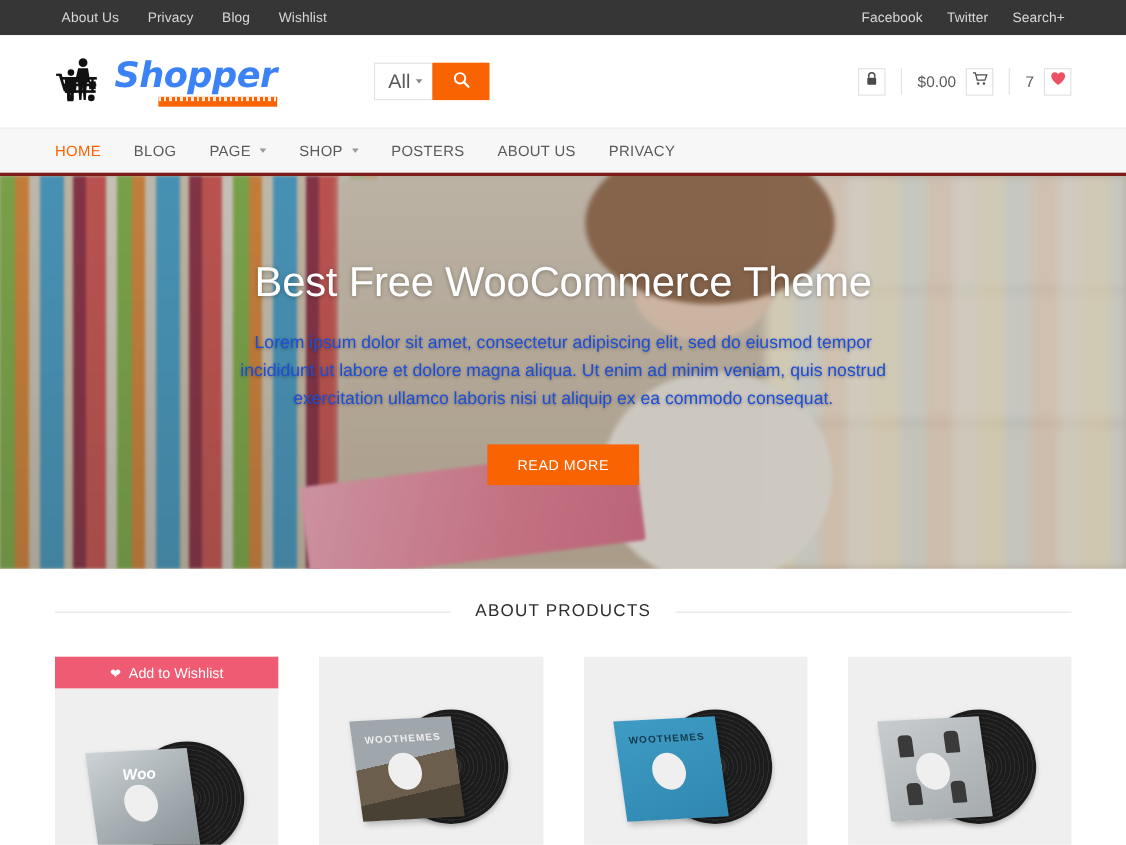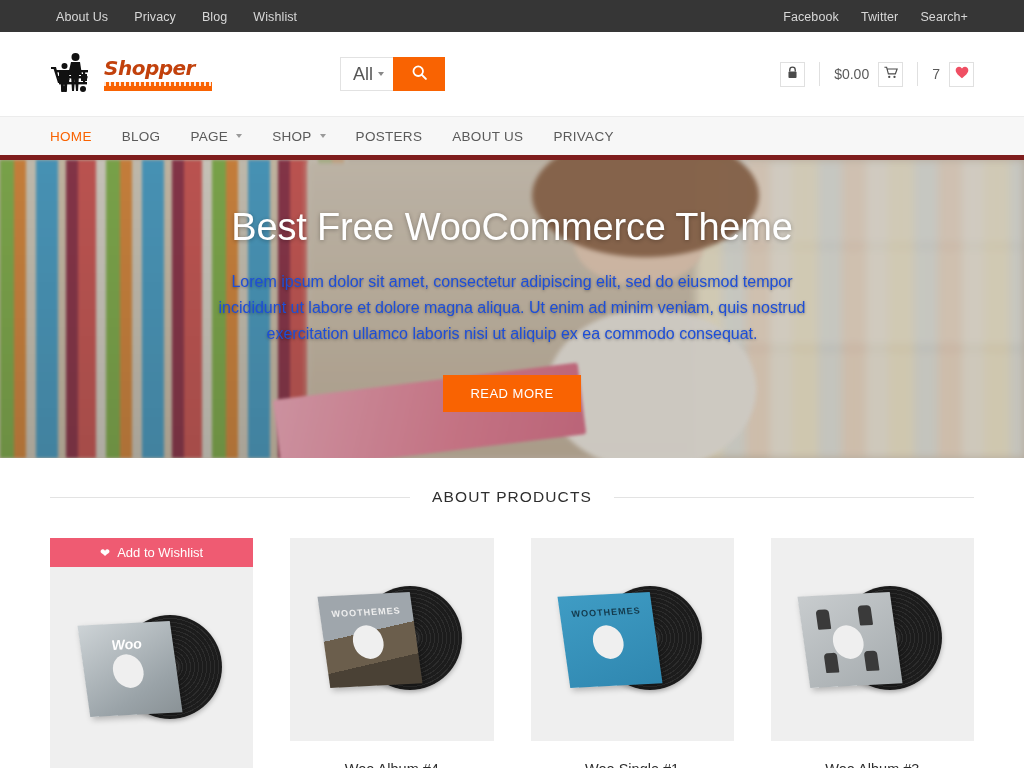--- a/index.html
+++ b/index.html
@@ -40,22 +40,22 @@
     align-items: center;
     padding: 0 50px;
   }
   .brand { display: flex; align-items: center; width: 245px; }
   .cart-glyph { margin-right: 2px; }
   .brand-text-wrap { display: flex; flex-direction: column; }
   .brand-text {
     font-family: "DejaVu Sans", sans-serif;
     font-weight: bold;
     font-style: italic;
-    font-size: 20px;
-    color: #c2410c;
+    font-size: 32px;
+    color: #3b82f6;
     line-height: 1;
     letter-spacing: -.5px;
   }
   .brand-underline {
     height: 9px;
     background: #f96302;
     margin-top: 4px;
     width: 108px;
     align-self: flex-end;
     position: relative;
@@ -131,41 +131,41 @@
     margin: 0 14px;
   }
   .hr-price { font-size: 14px; color: #5a5a5a; margin-right: 9px; }
   .hr-count { font-size: 14px; color: #5a5a5a; margin-right: 9px; }
 
   
   .nav {
     height: 44px;
     background: #f7f7f7;
     border-top: 1px solid #ececec;
-    border-bottom: 5px solid #7f1d1d;
+    border-bottom: 3px solid #7f1d1d;
     display: flex;
     align-items: center;
     padding: 0 50px;
   }
   .nav ul { list-style: none; display: flex; align-items: center; }
   .nav li { margin-right: 30px; display: flex; align-items: center; }
   .nav a {
     font-size: 13.5px;
     color: #5a5a5a;
     text-decoration: none;
     letter-spacing: .3px;
     text-transform: uppercase;
   }
   .nav a.active { color: #f96302; }
   .nav .caret-down { border-top-color: #9a9a9a; margin-left: 8px; }
 
   
   .hero {
     position: relative;
-    height: 298px;
+    height: 357px;
     overflow: hidden;
     background: #cfc3b4;
   }
   .hero-bg { position: absolute; inset: 0; }
   .hero-bg .shelfA {
     position: absolute; left: 0; top: 0; width: 34%; height: 100%;
     background:
       linear-gradient(180deg, rgba(0,0,0,.05), rgba(0,0,0,.18)),
       repeating-linear-gradient(90deg,
         #7fbf3f 0 14px, #f08a2a 14px 26px, #e8e2d2 26px 36px,

